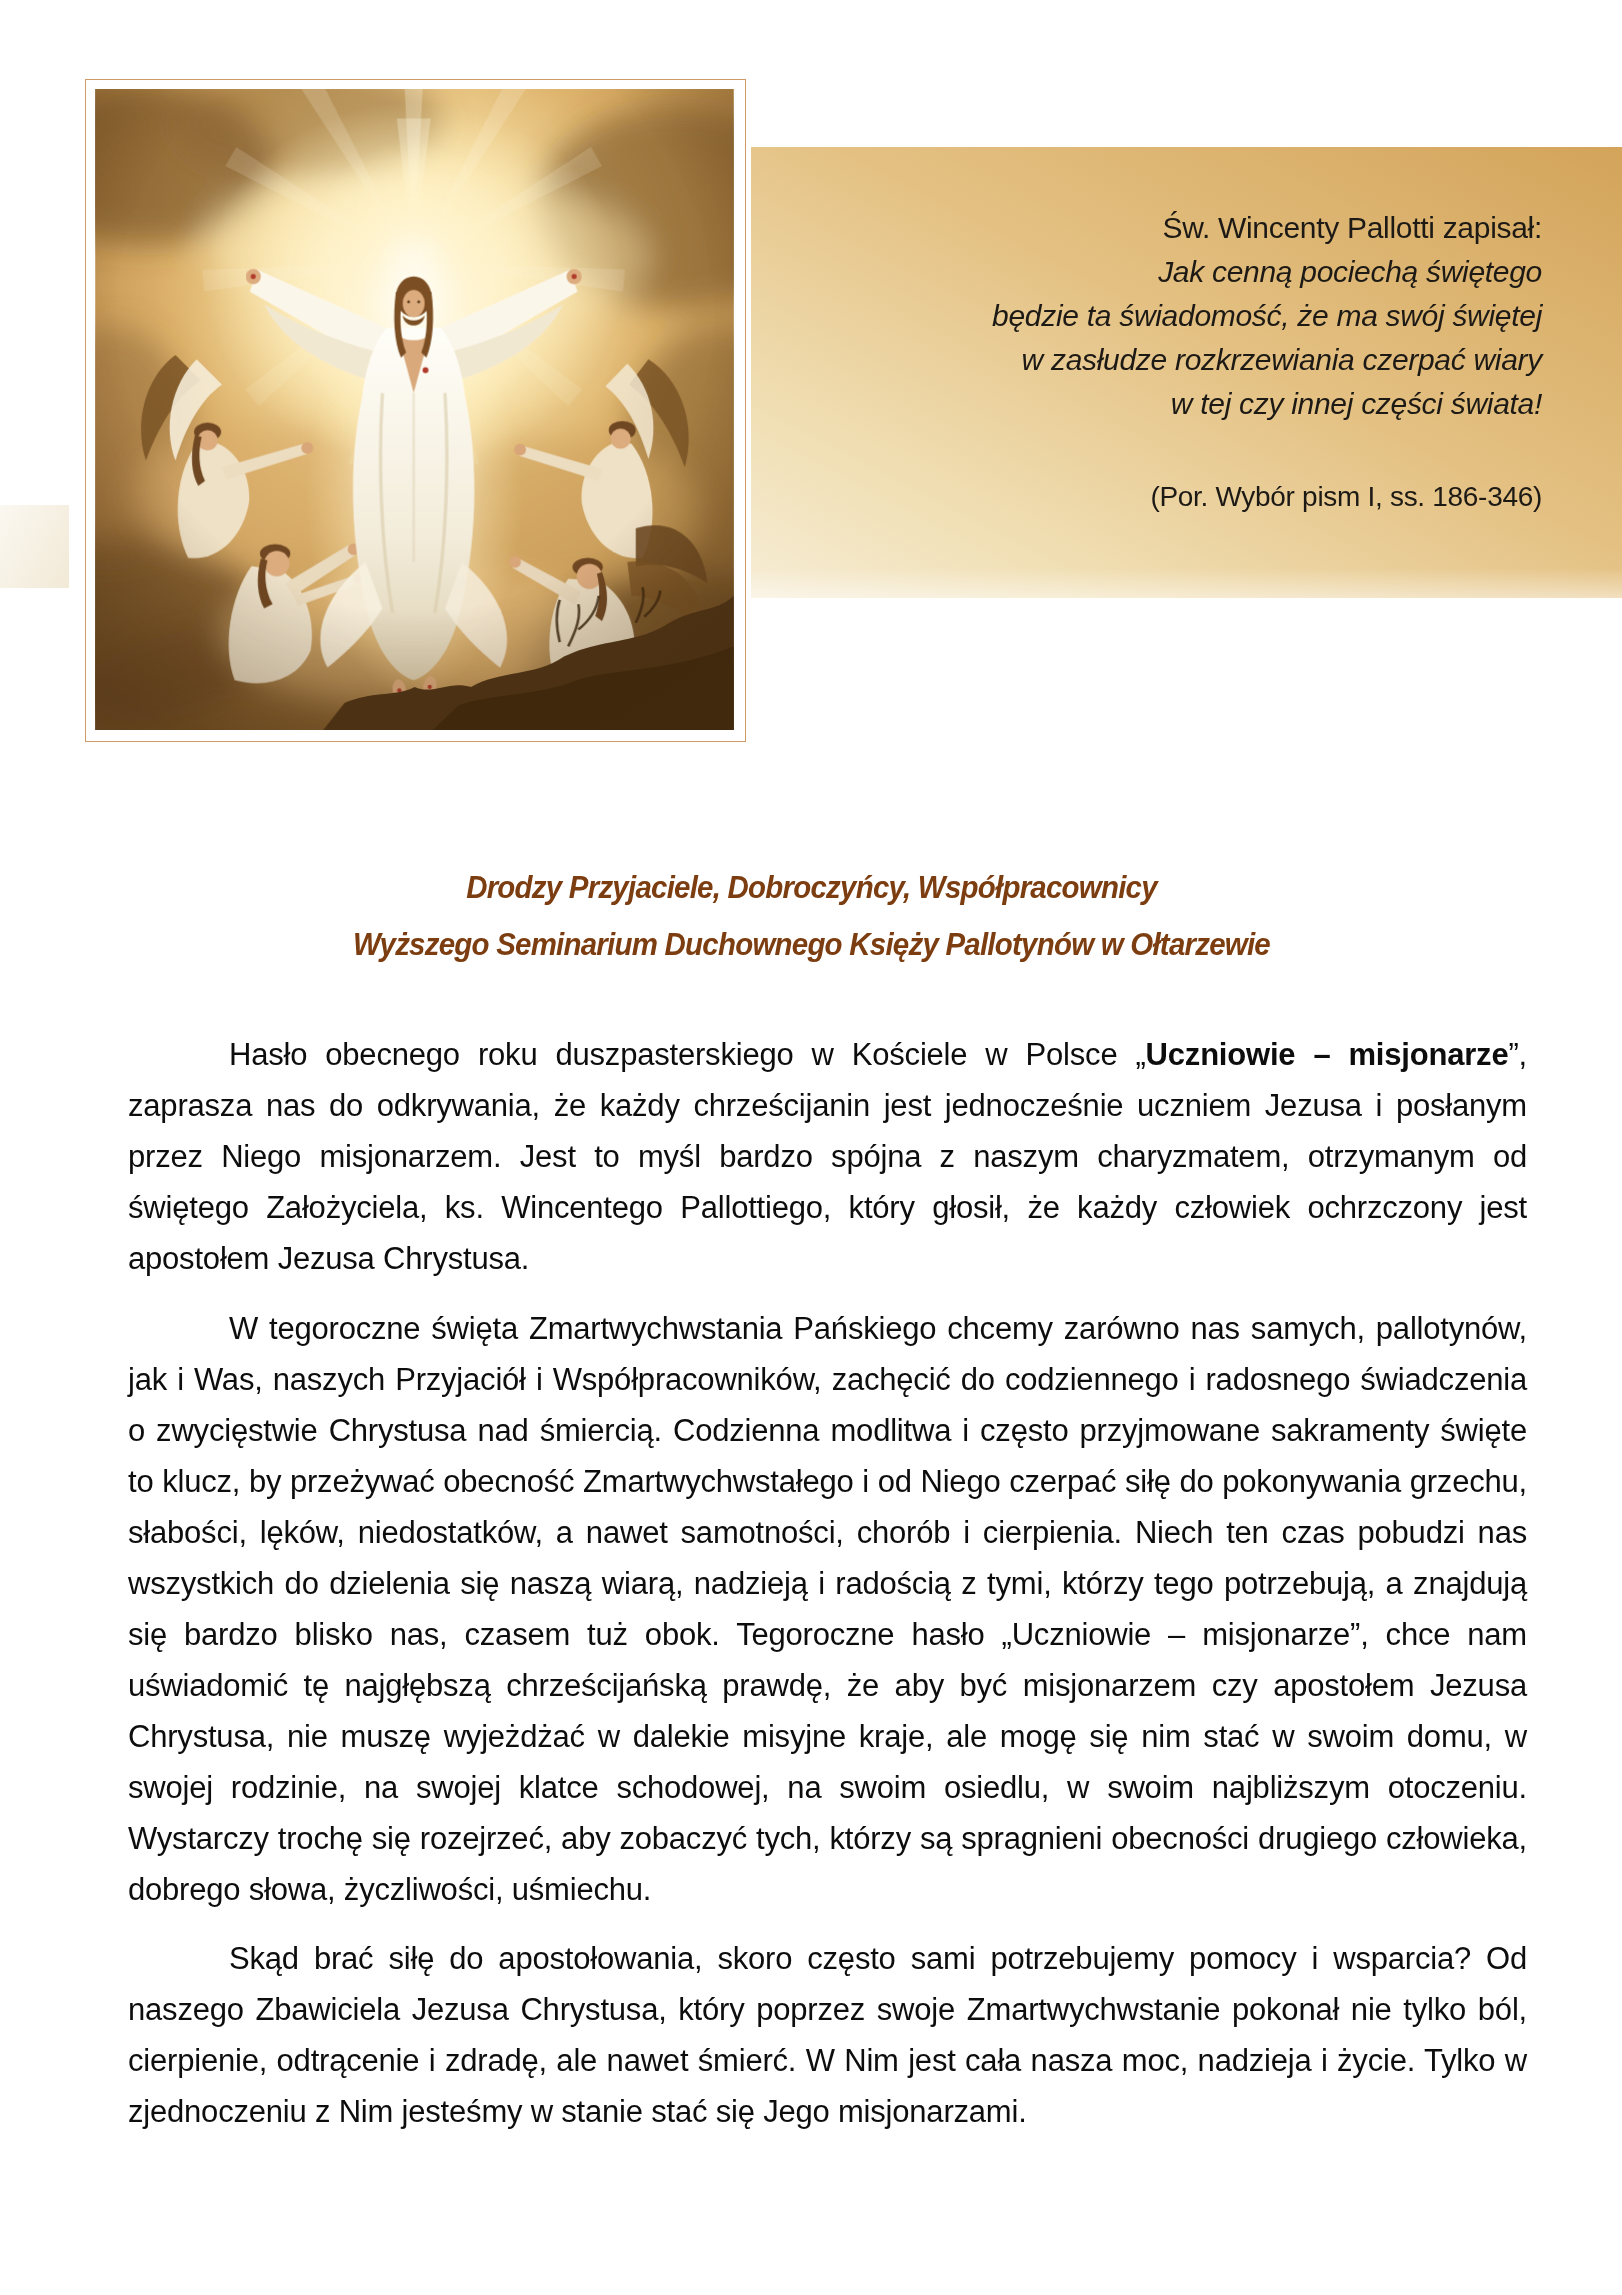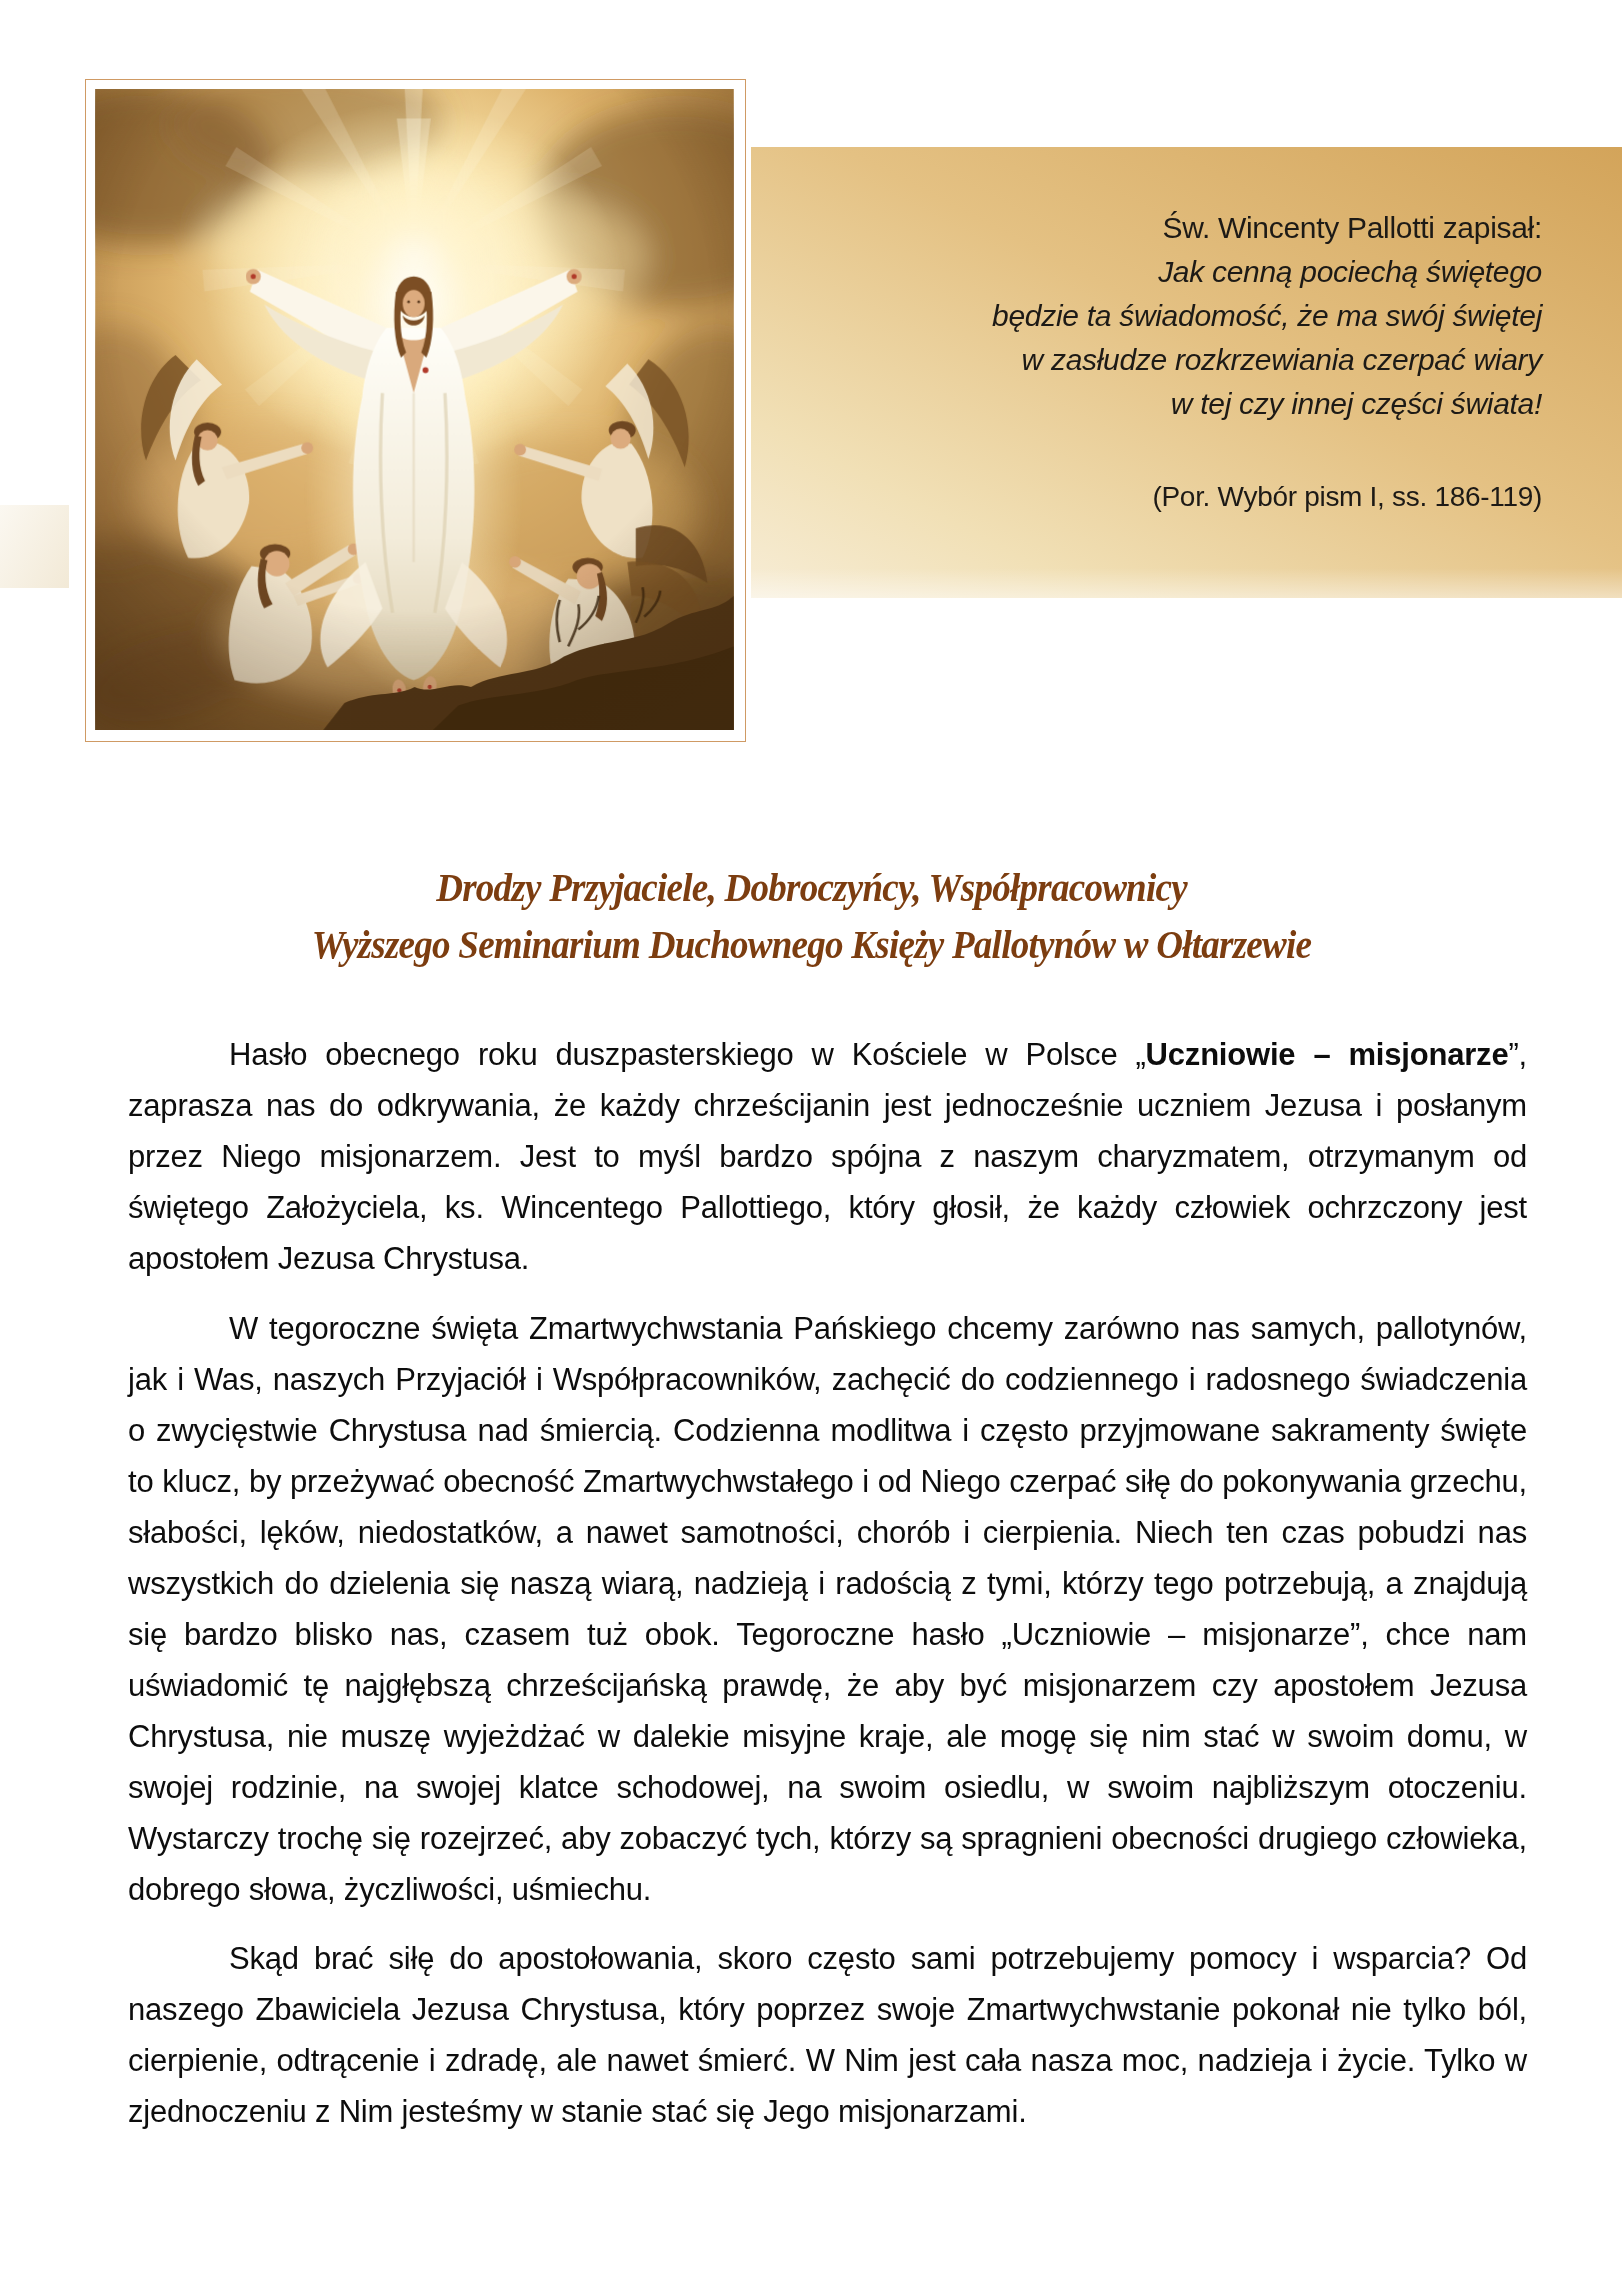--- a/index.html
+++ b/index.html
@@ -47,23 +47,23 @@
     background:#ffffff;
     padding:9.3px;
     z-index:2;
   }
   .painting svg{display:block;width:639px;height:641px;}
 
   
   .heading{
     position:absolute;left:0;right:0;top:859px;
     margin:0;text-align:center;
-    font-family:Liberation Serif, serif;
+    font-family:Liberation Sans, sans-serif;
     font-style:italic;font-weight:bold;
-    font-size:39px;line-height:57px;
+    font-size:31px;line-height:57px;
     color:#7c3d10;letter-spacing:-0.8px;
   }
   .h-line{display:block;transform:scaleX(.95);}
 
   
   .body-text{
     position:absolute;left:128px;top:1029px;width:1399px;
     font-size:31px;line-height:51px;
     text-align:justify;
     color:#0d0d0d;
@@ -79,21 +79,21 @@
 
   <div class="left-band"></div>
 
   <div class="gold-panel">
     <div class="quote-block">
       <div class="q-attr">Św. Wincenty Pallotti zapisał:</div>
       <div class="q-line">Jak cenną pociechą świętego</div>
       <div class="q-line">będzie ta świadomość, że ma swój świętej</div>
       <div class="q-line">w zasłudze rozkrzewiania czerpać wiary</div>
       <div class="q-line">w tej czy innej części świata!</div>
-      <div class="q-cite">(Por. Wybór pism I, ss. 186-119)</div>
+      <div class="q-cite">(Por. Wybór pism I, ss. 186-346)</div>
     </div>
   </div>
 
   <figure class="painting">
     <svg viewBox="0 0 756 759" xmlns="http://www.w3.org/2000/svg">
       <defs>
         <radialGradient id="pbg" cx="50%" cy="30%" r="85%">
           <stop offset="0" stop-color="#fff6dd"></stop>
           <stop offset=".22" stop-color="#f7dfa4"></stop>
           <stop offset=".45" stop-color="#ddb26b"></stop>

